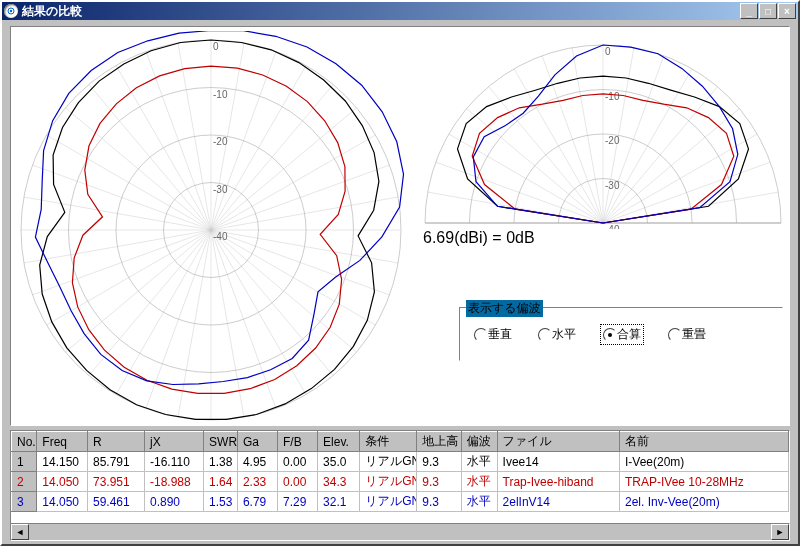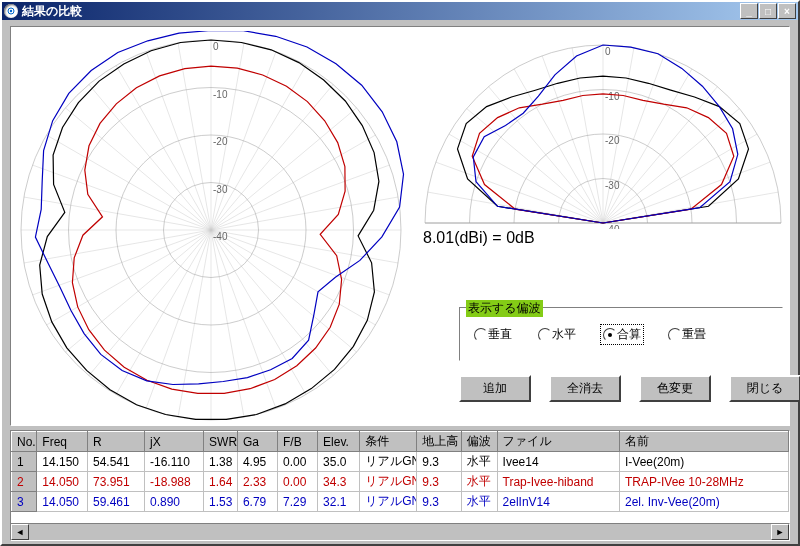--- a/index.html
+++ b/index.html
@@ -8,21 +8,21 @@
   .titlebar .icon{width:14px;height:14px;border-radius:50%;background:#fff;margin-right:4px;box-shadow:inset 1px 1px 2px #666;display:inline-flex;align-items:center;justify-content:center}
   .titlebar .ttl{flex:1}
   .winbtns{display:flex;gap:1px}
   .winbtn{width:16px;height:14px;background:#c0c0c0;border:1px solid;border-color:#fff #404040 #404040 #fff;display:flex;align-items:center;justify-content:center;font-size:10px;font-family:sans-serif}
   .client{flex:1;position:relative;background:#c0c0c0}
   .chartpane{position:absolute;left:8px;top:6px;right:8px;height:398px;background:#fff;border:1px solid;border-color:#808080 #fff #fff #808080}
   .chart1{position:absolute;left:0;top:4px}
   .chart2{position:absolute;left:408px;top:4px}
   .chart2-label{position:absolute;left:412px;top:202px;font-size:16px}
   .group{position:absolute;left:448px;top:280px;width:322px;height:52px;border:1px solid;border-color:#808080 #fff #fff #808080}
-  .group .legend{position:absolute;left:6px;top:-8px;background:#84cc16;padding:0 2px}
+  .group .legend{position:absolute;left:6px;top:-8px;background:#0369a1;padding:0 2px}
   .radios{position:absolute;left:12px;top:16px;right:8px;display:flex;gap:22px}
   .radio{display:flex;align-items:center;gap:0;padding:1px 2px}
   .radio.sel{border:1px dotted #000}
   .radio .dot{width:12px;height:12px;border-radius:50%;border:1px solid;border-color:#404040 #fff #fff #404040;background:#fff;display:flex;align-items:center;justify-content:center}
   .radio.sel .dot::after{content:"";width:4px;height:4px;background:#000;border-radius:50%}
   .btnrow{position:absolute;left:448px;top:348px;display:flex;gap:18px}
   .btn{width:68px;height:23px;font-size:12px;background:#c0c0c0;border:2px solid;border-color:#fff #404040 #404040 #fff;display:flex;align-items:center;justify-content:center}
   .tablewrap{position:absolute;left:8px;top:410px;right:8px;height:100px;background:#fff;border:1px solid;border-color:#808080 #fff #fff #808080;box-sizing:border-box}
   table{border-collapse:collapse;width:100%;font-size:12px;table-layout:fixed}
   th,td{border:1px solid #c0c0c0;padding:1px 5px;text-align:left;overflow:hidden;white-space:nowrap;height:15px}
@@ -131,21 +131,21 @@
           <text x="186" y="113" font-size="10" fill="#666">-20</text>
           <path d="M 139.5 192 A 44.5 44.5 0 0 1 228.5 192" fill="none" stroke="#aaa" stroke-width="0.6"></path>
           <text x="186" y="157.5" font-size="10" fill="#666">-30</text>
           <path d="M 184 192 A 0 0 0 0 1 184 192" fill="none" stroke="#aaa" stroke-width="0.6"></path>
           <text x="186" y="202" font-size="10" fill="#666">-40</text>
           <line x1="6" y1="192" x2="362" y2="192" stroke="#aaa"></line>
           <path d="M184.0 192.0 L289.5 175.3 L319.4 148.0 L329.5 117.9 L320.8 92.6 L300.4 75.6 L275.5 66.0 L251.7 59.2 L229.4 52.3 L207.0 47.0 L184.0 45.2 L161.0 47.0 L138.6 52.3 L116.3 59.2 L92.5 66.0 L67.6 75.6 L47.2 92.6 L38.5 117.9 L48.6 148.0 L78.5 175.3 L184.0 192.0 " fill="none" stroke="#000000" stroke-width="1.2"></path>
           <path d="M184.0 192.0 L271.9 178.1 L302.5 153.5 L314.8 125.3 L307.5 102.3 L289.4 86.6 L267.7 76.8 L244.6 73.1 L223.9 69.3 L204.2 64.5 L184.0 62.9 L163.8 64.5 L144.1 69.3 L123.4 73.1 L100.3 76.8 L78.6 86.6 L60.5 102.3 L53.2 125.3 L65.5 153.5 L96.1 178.1 L184.0 192.0 " fill="none" stroke="#c00000" stroke-width="1.2"></path>
           <path d="M184.0 192.0 L280.7 176.7 L311.0 150.7 L318.8 123.3 L313.6 97.8 L300.4 75.6 L283.4 55.2 L262.8 37.4 L239.0 22.7 L211.8 16.2 L184.0 14.0 L157.5 25.0 L135.9 43.9 L119.4 65.1 L104.2 82.2 L86.5 94.5 L65.2 105.7 L54.3 125.9 L57.0 150.7 L78.5 175.3 L184.0 192.0 " fill="none" stroke="#0000c0" stroke-width="1.2"></path>
         </svg>
-      <div class="chart2-label">8.01(dBi) = 0dB</div>
+      <div class="chart2-label">6.69(dBi) = 0dB</div>
 
       <div class="group">
         <span class="legend">表示する偏波</span>
         <div class="radios" id="radios">
             <div class="radio">
               <span class="dot"></span>
               <span>垂直</span>
             </div>
             <div class="radio">
               <span class="dot"></span>
@@ -155,26 +155,20 @@
               <span class="dot"></span>
               <span>合算</span>
             </div>
             <div class="radio">
               <span class="dot"></span>
               <span>重畳</span>
             </div>
           </div>
       </div>
 
-      <div class="btnrow">
-        <div class="btn">追加</div>
-        <div class="btn">全消去</div>
-        <div class="btn">色変更</div>
-        <div class="btn">閉じる</div>
-      </div>
     </div>
 
     <div class="tablewrap">
       <table id="tbl">
           <colgroup>
             <col style="width:24px">
             <col style="width:48px">
             <col style="width:54px">
             <col style="width:56px">
             <col style="width:32px">
@@ -199,21 +193,21 @@
               <th>Elev.</th>
               <th>条件</th>
               <th>地上高</th>
               <th>偏波</th>
               <th>ファイル</th>
               <th>名前</th>
             </tr>
             <tr class="row1">
               <th>1</th>
               <td>14.150</td>
-              <td>54.541</td>
+              <td>85.791</td>
               <td>-16.110</td>
               <td>1.38</td>
               <td>4.95</td>
               <td>0.00</td>
               <td>35.0</td>
               <td>リアルGND</td>
               <td>9.3</td>
               <td>水平</td>
               <td>Ivee14</td>
               <td>I-Vee(20m)</td>

